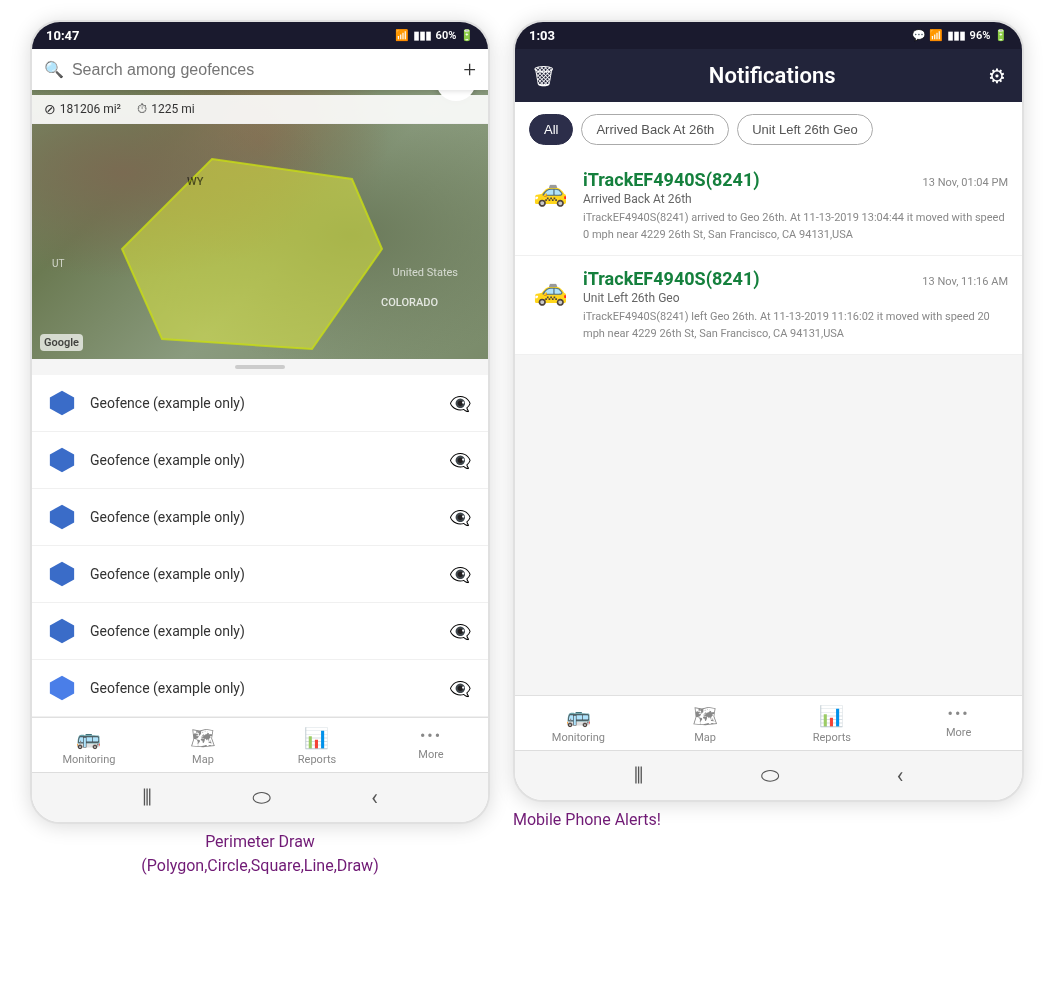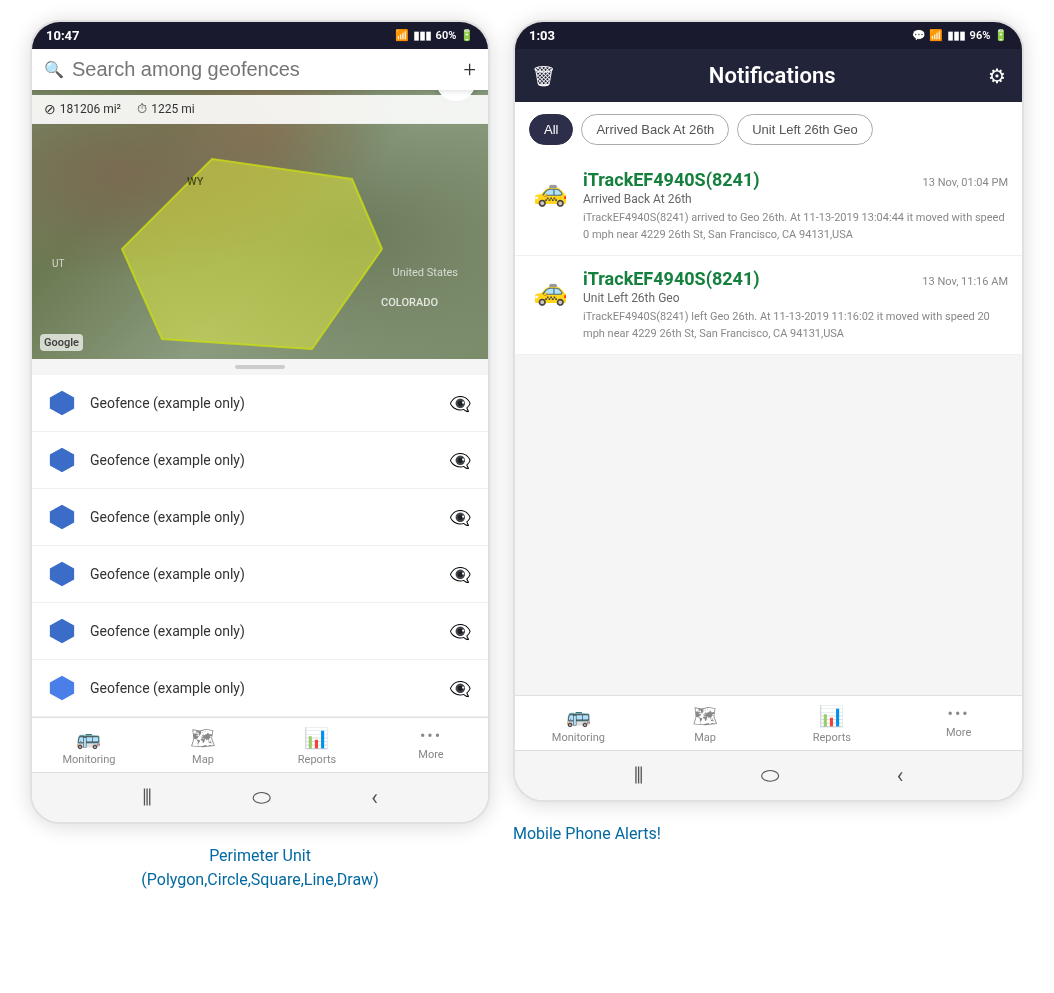--- a/index.html
+++ b/index.html
@@ -156,21 +156,21 @@
       left: 0;
       right: 0;
       z-index: 10;
       box-shadow: 0 2px 4px rgba(0,0,0,0.1);
     }
 
     .search-bar input {
       flex: 1;
       border: none;
       outline: none;
-      font-size: 20px;
+      font-size: 16px;
       color: #555;
       background: transparent;
     }
 
     .search-icon-box {
       color: #888;
       font-size: 16px;
     }
 
     .add-btn {
@@ -284,23 +284,23 @@
     }
 
     .android-btn {
       font-size: 22px;
       color: #555;
     }
 
     
     .caption {
       text-align: center;
-      margin-top: 20px;
+      margin-top: 6px;
       font-size: 16px;
-      color: #0369a1;
+      color: #701a75;
       font-weight: 400;
       line-height: 1.5;
     }
 
     .notif-header {
       background: #22243a;
       display: flex;
       align-items: center;
       justify-content: space-between;
       padding: 14px 16px;
@@ -539,21 +539,21 @@
       </div>
 
       <div class="android-nav">
         <span class="android-btn">⦀</span>
         <span class="android-btn">⬭</span>
         <span class="android-btn">‹</span>
       </div>
     </div>
 
     <div class="caption">
-      <div>Perimeter Unit</div>
+      <div>Perimeter Draw</div>
       <div>(Polygon,Circle,Square,Line,Draw)</div>
     </div>
   </div>
 
   <div style="display:flex;flex-direction:column;align-items:flex-start;">
     <div class="right-phone-wrapper">
 
       <div class="status-bar">
         <span class="time">1:03</span>
         <div class="status-icons">

